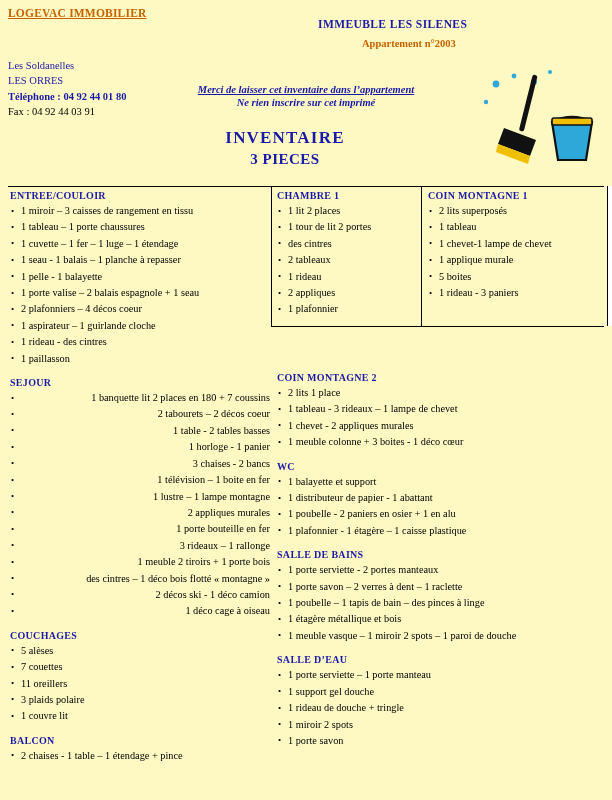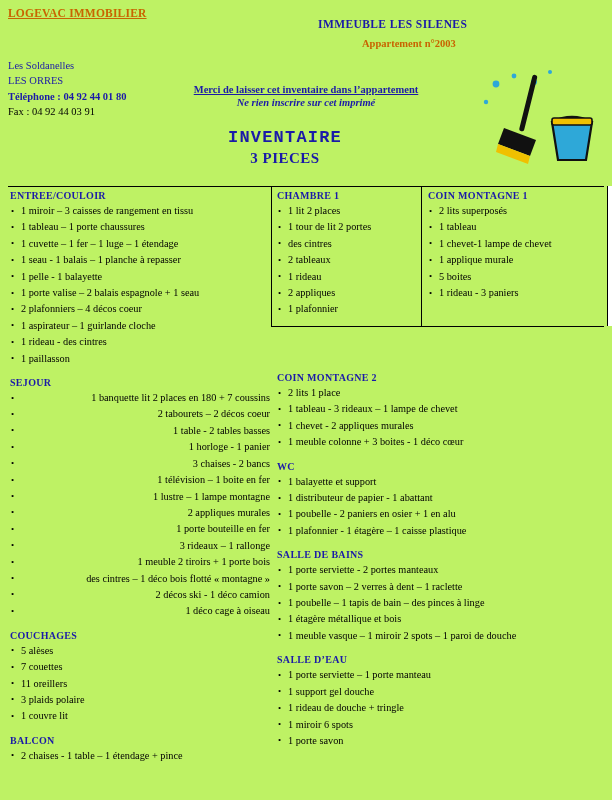--- a/index.html
+++ b/index.html
@@ -7,21 +7,21 @@
     padding: 0;
     background: #ffffff;
   }
   .page {
     position: relative;
     width: 612px;
     height: 800px;
     overflow: hidden;
     font-family: "Liberation Serif", serif;
     color: #000000;
-    background: #bef264;
+    background: #fef9c3;
   }
   
   .hdr {
     position: relative;
     height: 78px;
   }
   .agency {
     position: absolute;
     left: 8px;
     top: 6px;
@@ -73,20 +73,21 @@
     position: absolute;
     left: 0;
     top: 84px;
     width: 612px;
     text-align: center;
     color: #1a1aa8;
   }
   .notice .l1 {
     font-size: 10.5px;
     font-weight: bold;
+    font-style: italic;
     text-decoration: underline;
     display: block;
   }
   .notice .l2 {
     font-size: 10.5px;
     font-weight: bold;
     font-style: italic;
     display: block;
     margin-top: 2px;
   }
@@ -96,21 +97,20 @@
     top: 128px;
     width: 270px;
     text-align: center;
     color: #1a1aa8;
   }
   .title .t1 {
     display: block;
     font-size: 17px;
     font-weight: bold;
     letter-spacing: 1.2px;
-    font-family: Liberation Mono, monospace;
   }
   .title .t2 {
     display: block;
     font-size: 15px;
     font-weight: bold;
     margin-top: 3px;
     letter-spacing: .5px;
   }
   
   .logo {
@@ -363,21 +363,21 @@
           <li>1 meuble vasque – 1 miroir 2 spots – 1 paroi de douche</li>
         </ul>
       </div>
 
       <div class="sec-block">
         <h2 class="sec">SALLE D’EAU</h2>
         <ul class="items">
           <li>1 porte serviette – 1 porte manteau</li>
           <li>1 support gel douche</li>
           <li>1 rideau de douche + tringle</li>
-          <li>1 miroir 6 spots</li>
+          <li>1 miroir 2 spots</li>
           <li>1 porte savon</li>
         </ul>
       </div>
 
     </div>
 
   </div>
 </div>
 
 </body></html>

